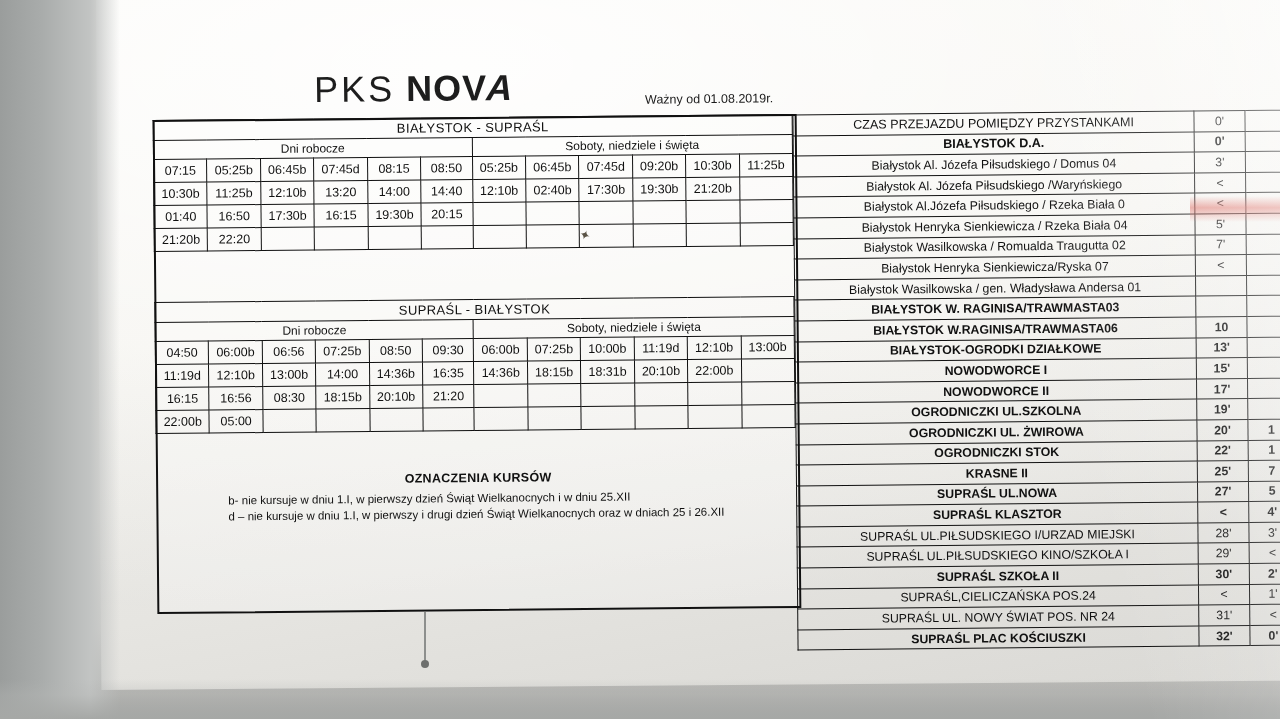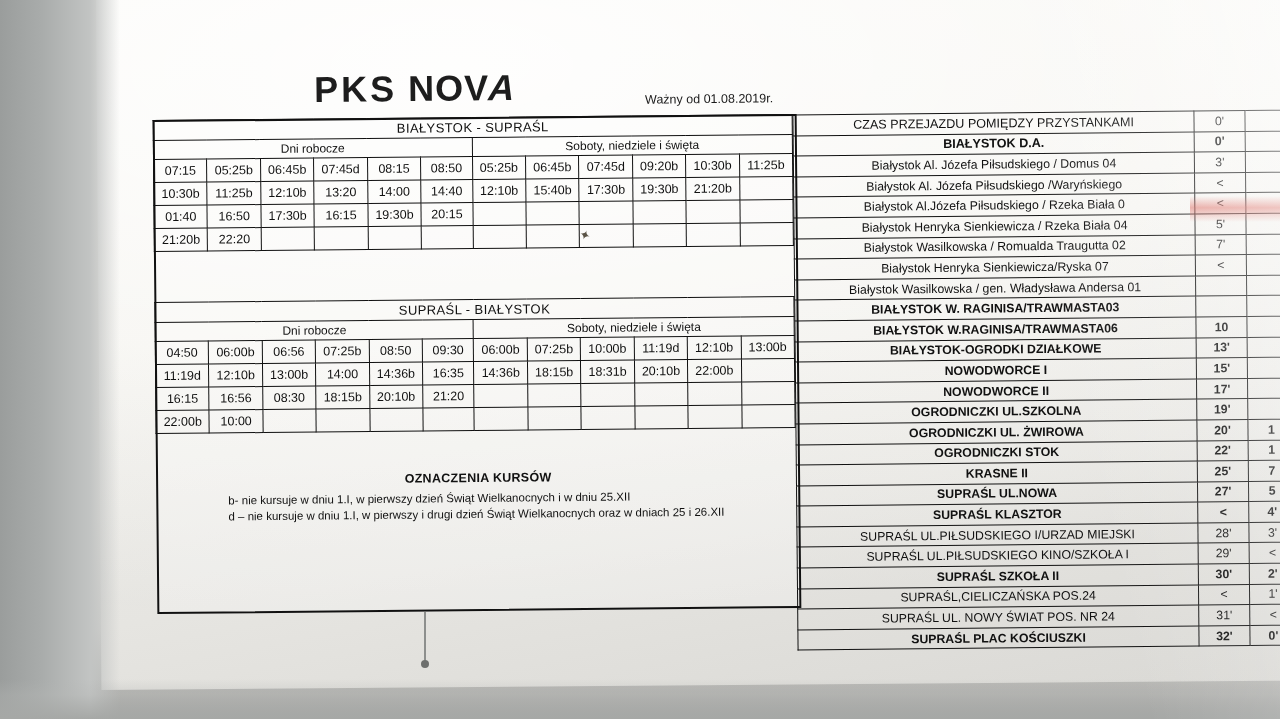--- a/index.html
+++ b/index.html
@@ -45,21 +45,21 @@
     pointer-events:none;
   }
 
   
   .logo{
     position:absolute;left:314px;top:68px;
     font-size:36px;letter-spacing:1px;color:#1d1d1d;
     font-family:"Liberation Sans", sans-serif;
     transform:rotate(-0.6deg);
   }
-  .logo .pks{font-weight:700;letter-spacing:3px;}
+  .logo .pks{font-weight:400;letter-spacing:3px;}
   .logo .nova{font-weight:bold;letter-spacing:1px;}
   .logo .slash{display:inline-block;transform:skewX(-14deg);}
   .valid{
     position:absolute;left:645px;top:92px;
     font-size:12.5px;color:#1b1b1b;transform:rotate(-0.6deg);
   }
 
   
   .left-block{
     position:absolute;left:155px;top:117px;width:640px;height:490px;
@@ -165,21 +165,21 @@
       <td>11:25b</td>
     </tr>
     <tr class="time">
       <td>10:30b</td>
       <td>11:25b</td>
       <td>12:10b</td>
       <td>13:20</td>
       <td>14:00</td>
       <td>14:40</td>
       <td>12:10b</td>
-      <td>15:40b</td>
+      <td>02:40b</td>
       <td>17:30b</td>
       <td>19:30b</td>
       <td>21:20b</td>
       <td></td>
     </tr>
     <tr class="time">
       <td>01:40</td>
       <td>16:50</td>
       <td>17:30b</td>
       <td>16:15</td>
@@ -255,21 +255,21 @@
       <td>21:20</td>
       <td></td>
       <td></td>
       <td></td>
       <td></td>
       <td></td>
       <td></td>
     </tr>
     <tr class="time">
       <td>22:00b</td>
-      <td>10:00</td>
+      <td>05:00</td>
       <td></td>
       <td></td>
       <td></td>
       <td></td>
       <td></td>
       <td></td>
       <td></td>
       <td></td>
       <td></td>
       <td></td>

